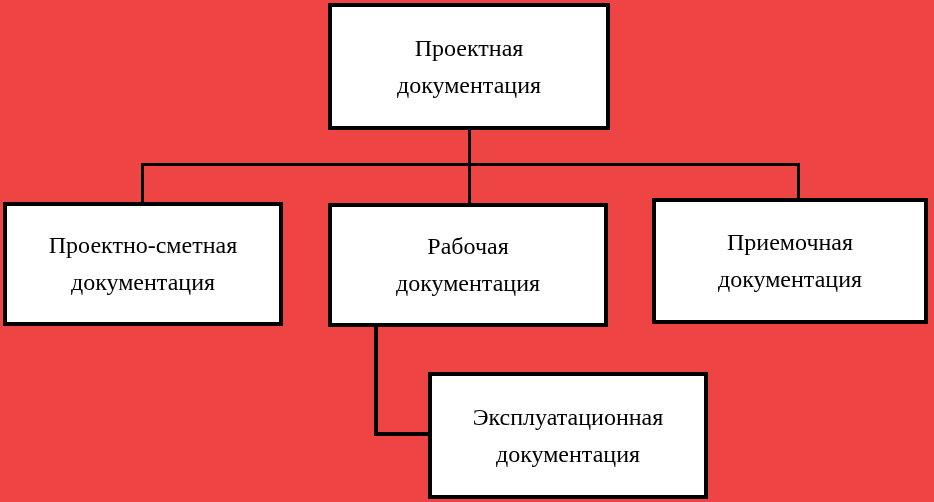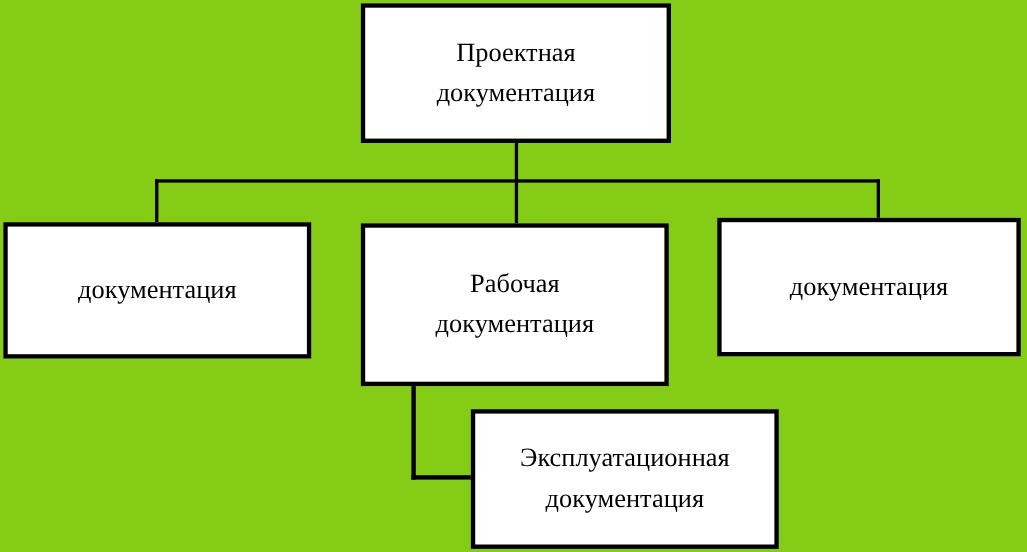--- a/index.html
+++ b/index.html
@@ -4,21 +4,21 @@
 <style>
   html, body {
     margin: 0;
     padding: 0;
     background: #ffffff;
   }
   .canvas {
     position: relative;
     width: 934px;
     height: 502px;
-    background: #84cc16;
+    background: #ef4444;
     font-family: "Liberation Serif", "DejaVu Serif", serif;
     color: #000000;
     overflow: hidden;
   }
   .node {
     position: absolute;
     box-sizing: border-box;
     background: #ffffff;
     border: 4px solid #000000;
     display: flex;
@@ -35,21 +35,21 @@
     white-space: nowrap;
   }
   .connector {
     position: absolute;
     background: #000000;
     z-index: 1;
   }
   
   #node-project        { left: 328px; top: 3px;   width: 282px; height: 127px; }
   #node-design-estimate{ left: 3px;   top: 202px; width: 280px; height: 124px; }
-  #node-working        { left: 328px; top: 203px; width: 280px; height: 148px; font-family: Liberation Serif, serif; }
+  #node-working        { left: 328px; top: 203px; width: 280px; height: 124px; font-family: Liberation Serif, serif; }
   #node-acceptance     { left: 652px; top: 198px; width: 276px; height: 126px; }
   #node-operational    { left: 428px; top: 372px; width: 280px; height: 127px; font-family: Liberation Serif, serif; }
   
   #conn-center-vertical { left: 468px; top: 128px; width: 3px;   height: 76px; }
   #conn-horizontal      { left: 141px; top: 163px; width: 659px;  height: 3px; }
   #conn-left-vertical   { left: 141px; top: 163px; width: 3px;    height: 40px; }
   #conn-right-vertical  { left: 797px; top: 163px; width: 3px;    height: 36px; }
   #conn-working-down    { left: 374px; top: 326px; width: 4px;    height: 110px; }
   #conn-operational-in  { left: 374px; top: 432px; width: 56px;   height: 4px; }
 </style>
@@ -57,29 +57,31 @@
 <body>
 
 <div class="canvas">
 
   <div class="node" id="node-project">
     <span>Проектная</span>
     <span>документация</span>
   </div>
 
   <div class="node" id="node-design-estimate">
+    <span>Проектно-сметная</span>
     <span>документация</span>
   </div>
 
   <div class="node" id="node-working">
     <span>Рабочая</span>
     <span>документация</span>
   </div>
 
   <div class="node" id="node-acceptance">
+    <span>Приемочная</span>
     <span>документация</span>
   </div>
 
   <div class="node" id="node-operational">
     <span>Эксплуатационная</span>
     <span>документация</span>
   </div>
 
   <div class="connector" id="conn-center-vertical"></div>
   <div class="connector" id="conn-horizontal"></div>

